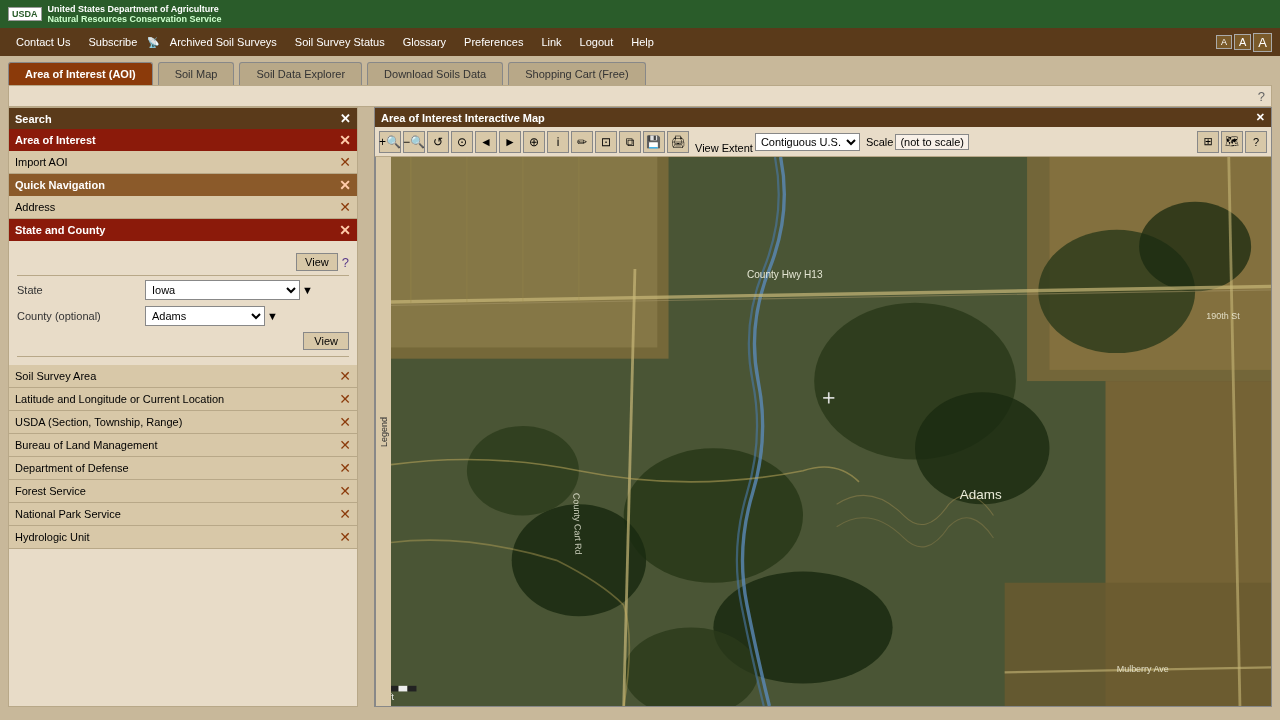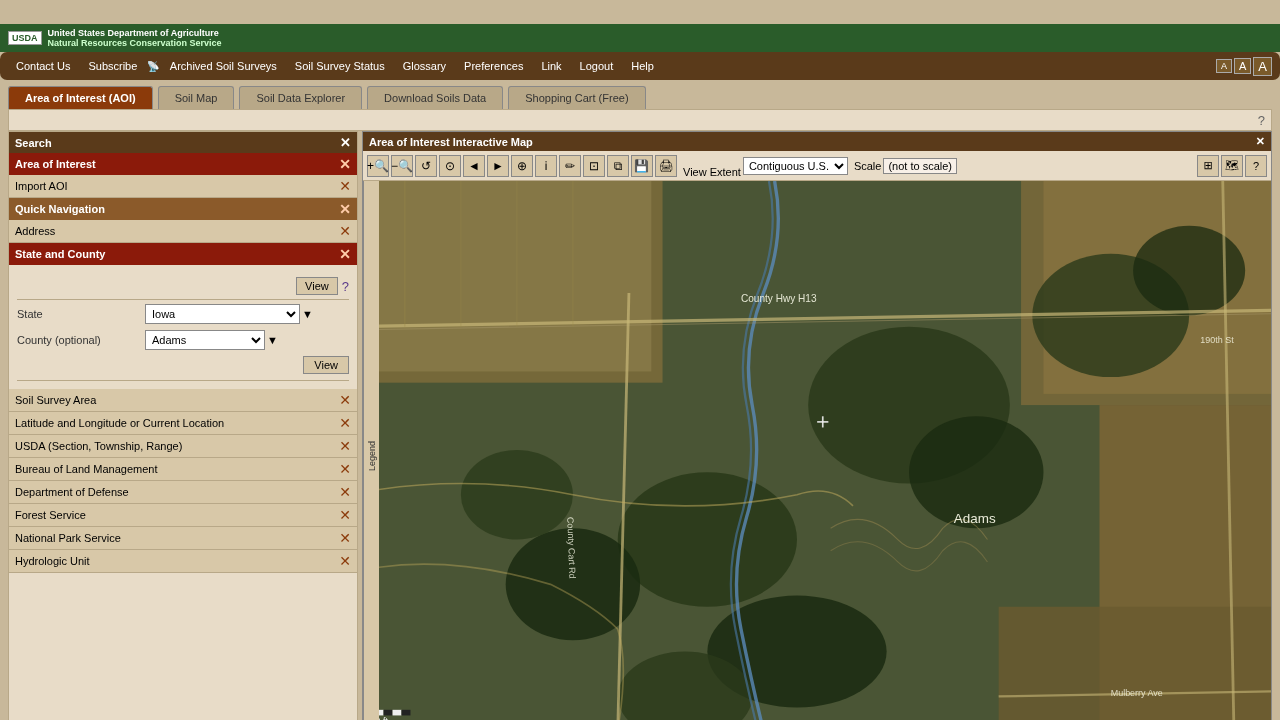--- a/index.html
+++ b/index.html
@@ -1,45 +1,45 @@
 <!DOCTYPE html>
 <html><head>
   <meta charset="utf-8">
   <style>
     * { box-sizing: border-box; margin: 0; padding: 0; }
     body { font-family: Arial, sans-serif; font-size: 12px; background: #c8b89a; width: 1280px; height: 720px; overflow: hidden; }
 
     
-    #header { background: #2a5c2a; height: 28px; display: flex; align-items: center; padding: 0 8px; margin-top: 24px; }
+    #header { background: #2a5c2a; height: 28px; display: flex; align-items: center; padding: 0 8px; }
     #header-logo { display: flex; align-items: center; gap: 6px; }
     #header-logo-usda { background: #fff; color: #2a5c2a; font-size: 9px; font-weight: bold; padding: 1px 3px; border: 1px solid #999; }
     #header-logo-text { color: #fff; font-size: 10px; font-weight: bold; }
     #header-wss { margin-left: auto; display: flex; align-items: center; }
     #header-wss-text { color: #c8a020; font-size: 22px; font-weight: bold; font-style: italic; text-shadow: 1px 1px 2px #000; }
     #header-thumbnails { display: flex; gap: 2px; margin-left: 4px; }
     .header-thumb { width: 28px; height: 24px; background: #5a7a3a; border: 1px solid #888; }
 
     
-    #navbar { background: #5a3a1a; height: 28px; display: flex; align-items: center; padding: 0 8px; gap: 2px; border-radius: 7px; }
+    #navbar { background: #5a3a1a; height: 28px; display: flex; align-items: center; padding: 0 8px; gap: 2px; }
     .nav-item { color: #fff; font-size: 11px; padding: 2px 8px; cursor: pointer; text-decoration: none; }
     #font-size-controls { margin-left: auto; display: flex; gap: 2px; align-items: center; }
     .font-btn { background: #7a5a2a; color: #fff; border: 1px solid #aaa; cursor: pointer; padding: 1px 4px; }
 
     
     #tabs { background: #c8b89a; padding: 6px 8px 0 8px; display: flex; gap: 5px; }
     .tab { padding: 5px 16px; font-size: 11px; cursor: pointer; border: 1px solid #888; border-bottom: none; background: #d8c8a8; color: #333; border-radius: 3px 3px 0 0; }
     .tab.active { background: #8b3a0a; color: #fff; font-weight: bold; }
     .tab:not(.active) { background: #b8a888; }
 
     
     #infobar { background: #e8dcc8; border: 1px solid #b8a888; height: 22px; margin: 0 8px; display: flex; align-items: center; padding: 0 6px; }
     #infobar-help { margin-left: auto; color: #666; cursor: pointer; font-size: 13px; }
 
     
-    #main { display: flex; margin: 0 8px; height: calc(720px - 28px - 28px - 34px - 22px - 8px); gap: 0; }
+    #main { display: flex; margin: 0 8px; height: calc(720px - 28px - 28px - 34px - 22px - 8px); gap: 12px; }
 
     
     #left-panel { width: 350px; background: #e8dcc8; border: 1px solid #b8a888; flex-shrink: 0; overflow-y: auto; }
     .panel-header { background: #5a3a1a; color: #fff; font-size: 11px; font-weight: bold; padding: 3px 6px; display: flex; justify-content: space-between; align-items: center; }
     .panel-header-close { color: #fff; cursor: pointer; font-size: 13px; }
     .section-header { background: #8b5a2a; color: #fff; font-size: 11px; font-weight: bold; padding: 3px 6px; display: flex; justify-content: space-between; align-items: center; margin-top: 0; }
     .section-header-red { background: #8b1a0a; color: #fff; font-size: 11px; font-weight: bold; padding: 3px 6px; display: flex; justify-content: space-between; align-items: center; }
     .section-item { background: #d8c8a8; border-bottom: 1px solid #b8a888; padding: 3px 6px; display: flex; justify-content: space-between; align-items: center; font-size: 11px; cursor: pointer; }
     .close-x { color: #8b3a0a; font-size: 14px; cursor: pointer; }
     

